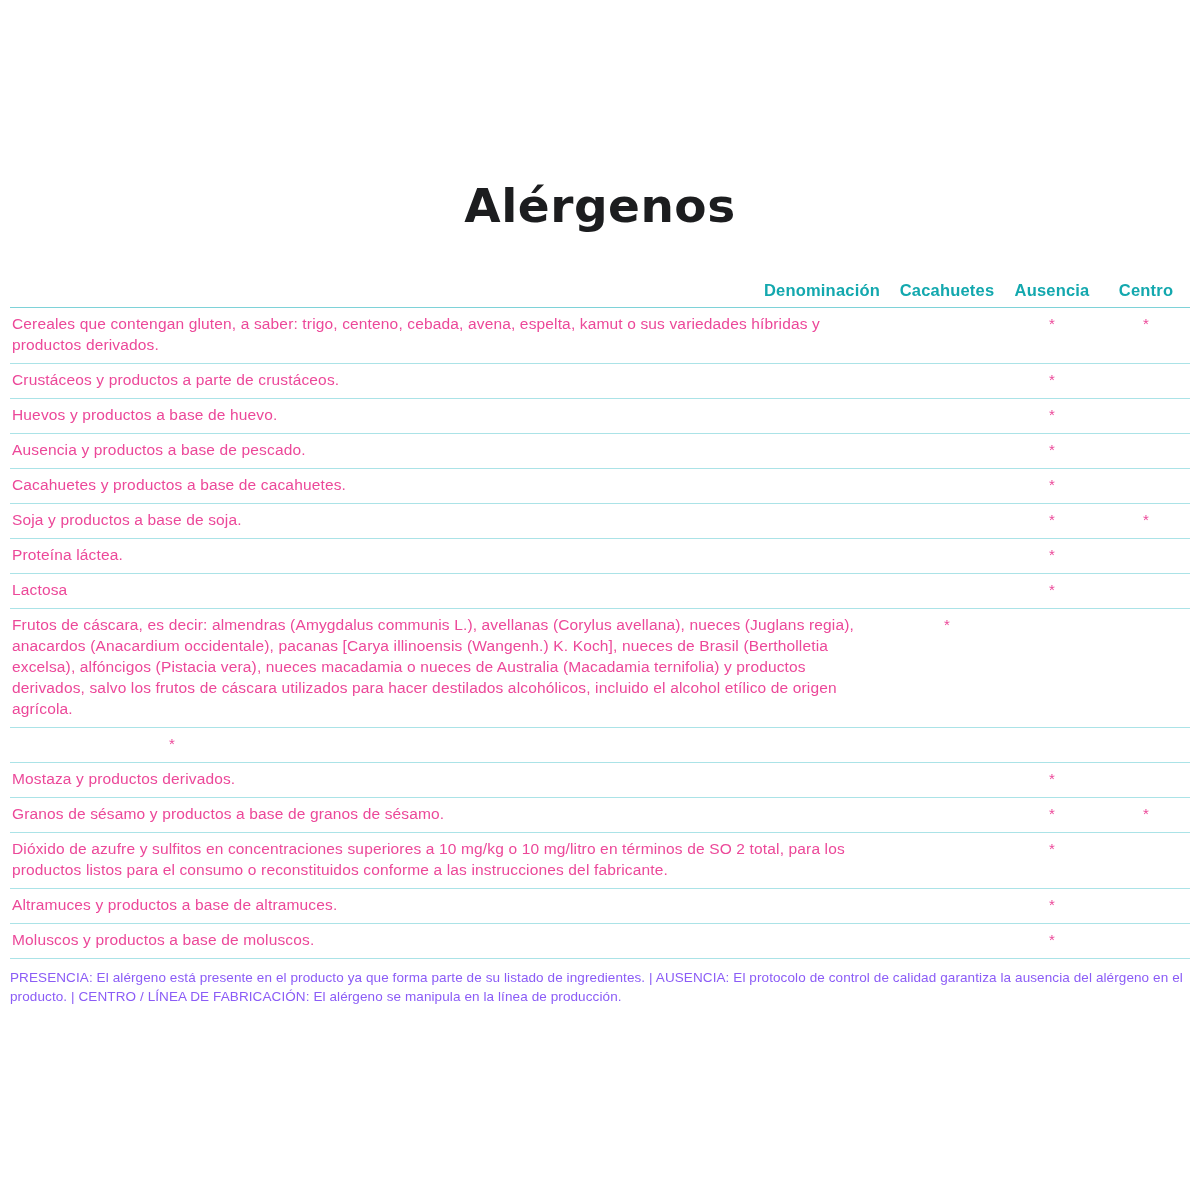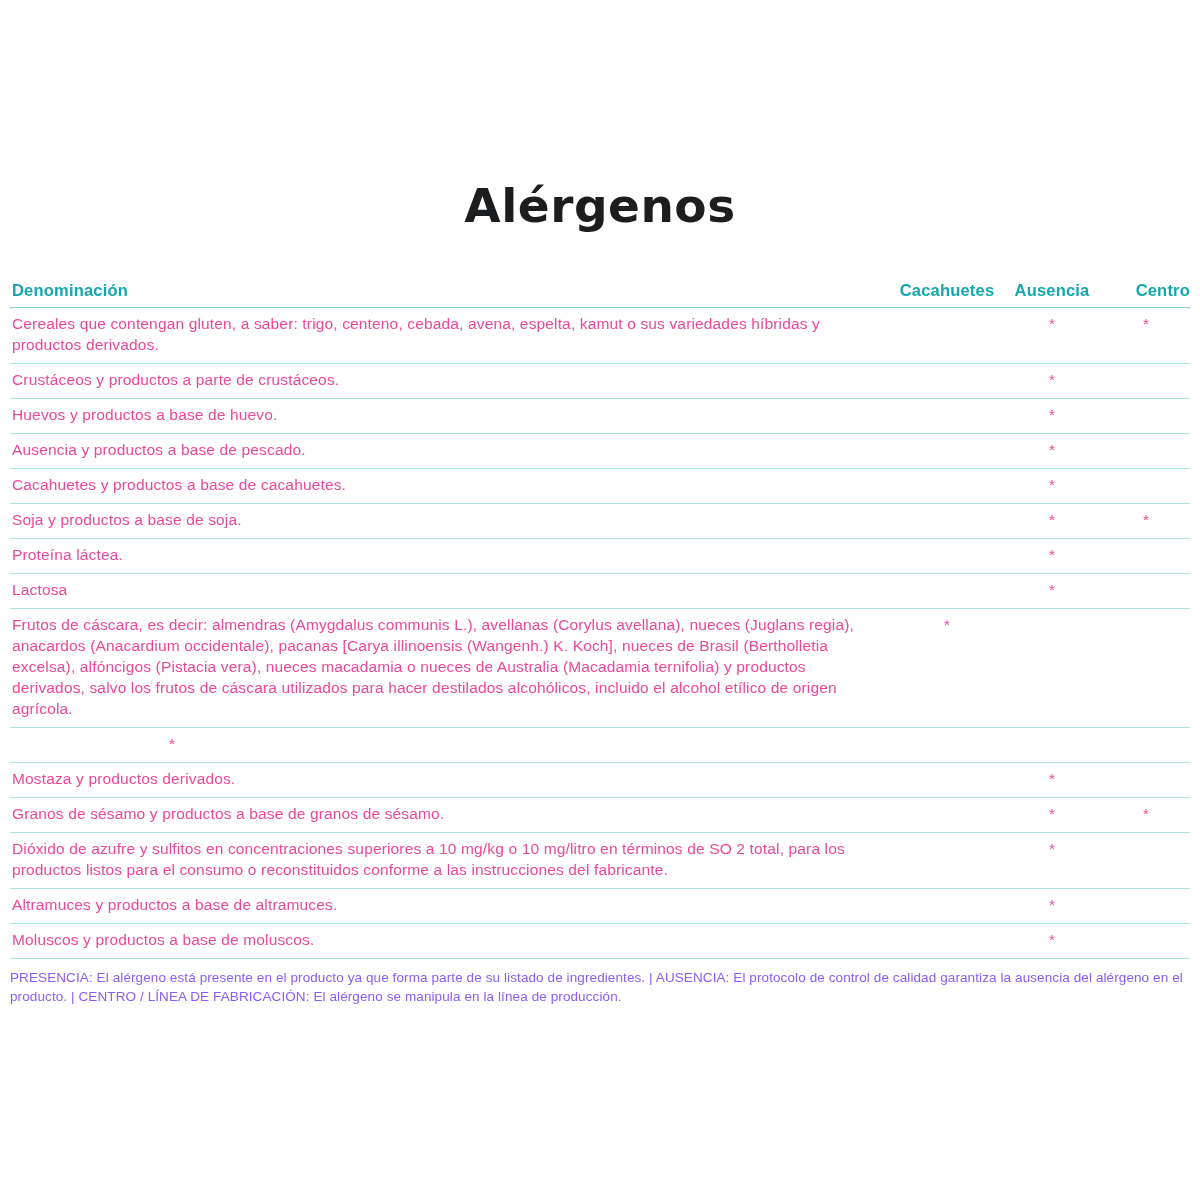--- a/index.html
+++ b/index.html
@@ -27,24 +27,24 @@
   .thead {
     display: flex;
     align-items: flex-end;
     padding: 0 0 7px 2px;
     border-bottom: 1px solid #7ed2d8;
     color: #13a8ae;
     font-weight: 700;
     font-size: 16.5px;
     letter-spacing: 0.2px;
   }
-  .col-name  { flex: 1 1 auto; text-align: left; padding-right: 12px; }
+  .col-name  { flex: 1 1 auto; text-align: right; padding-right: 12px; }
   .col-mark  { flex: 0 0 110px; text-align: center; }
   .col-mark.ausencia { flex: 0 0 100px; }
-  .col-mark.centro   { flex: 0 0 88px; text-align: right; }
+  .col-mark.centro   { flex: 0 0 88px; }
   .row {
     display: flex;
     border-bottom: 1px solid #abe3e7;
     padding: 5px 0 8px 2px;
     color: #ec4899;
     font-size: 15.5px;
     line-height: 21px;
     letter-spacing: 0.15px;
   }
   .row .cell-name { flex: 1 1 auto; padding-right: 12px; }

